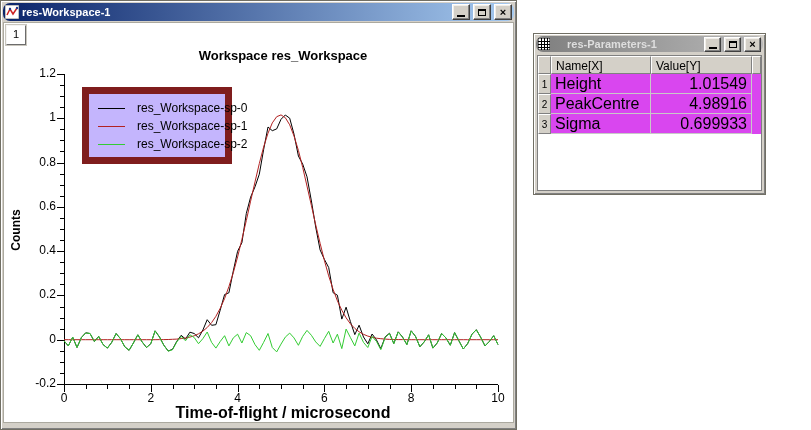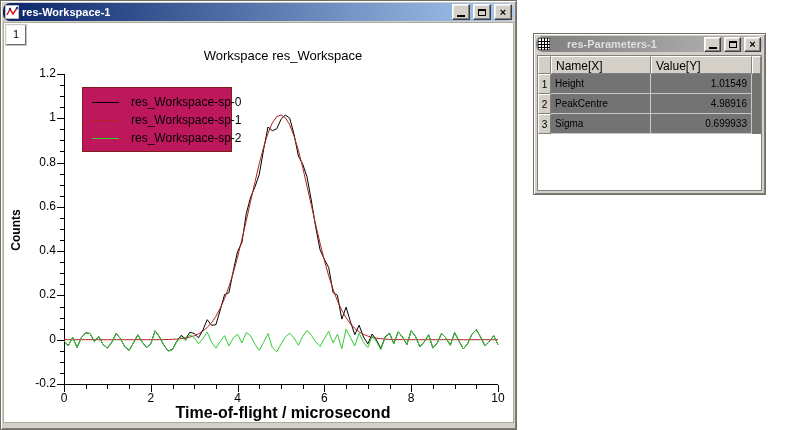--- a/index.html
+++ b/index.html
@@ -46,37 +46,37 @@
   }
   #layer-btn{
     position:absolute;left:5px;top:24px;width:18px;height:18px;
     background:#ffffff;border:1px solid;border-color:#f4f4f4 #6c6c6c #6c6c6c #f4f4f4;
     box-shadow:0 0 0 1px #c9c6bd;
     font-size:11px;text-align:center;line-height:17px;color:#000;
   }
   
   .plot-title{
     position:absolute;left:62px;top:46px;width:434px;text-align:center;
-    font-size:13px;font-weight:normal;color:#000;
+    font-size:13px;font-weight:bold;color:#000;
   }
   .xaxis-title{
     position:absolute;left:62px;top:401px;width:434px;text-align:center;
     font-size:16px;font-weight:bold;color:#000;
   }
   .yaxis-title{
     position:absolute;left:-36px;top:219px;width:100px;text-align:center;
     transform:rotate(-90deg);
     font-size:12px;font-weight:bold;color:#000;
   }
   .tick-label-x{position:absolute;width:34px;text-align:center;font-size:12px;color:#000;top:388px;}
   .tick-label-y{position:absolute;width:40px;text-align:right;font-size:12px;color:#000;left:12px;}
   
   #legend{
     position:absolute;left:80px;top:84px;width:150px;
-    background:#be185d;border:1px solid #7f1d1d;
+    background:#c4b5fd;border:7px solid #7f1d1d;
     padding:5px 0 4px 0;box-sizing:border-box;
   }
   .lg-row{display:flex;align-items:center;height:18px;padding-left:9px;}
   .lg-line{width:27px;height:1px;flex:0 0 27px;}
   .lg-text{font-size:12px;color:#000;margin-left:12px;white-space:nowrap;}
   
   #win-params{left:533px;top:33px;width:233px;height:162px;}
   #params-table-wrap{
     position:absolute;left:3px;top:21px;right:3px;bottom:3px;
     background:#ffffff;border:1px solid #808080;overflow:hidden;
@@ -87,21 +87,21 @@
     border:1px solid;border-color:#ffffff #808080 #808080 #ffffff;
     font-size:12px;color:#000;padding-left:4px;box-sizing:border-box;
     white-space:nowrap;overflow:hidden;
   }
   .rnum{
     background:#d4d0c8;height:20px;line-height:20px;text-align:center;
     border:1px solid;border-color:#ffffff #808080 #808080 #ffffff;
     font-size:10px;color:#000;box-sizing:border-box;
   }
   .dcell{
-    background:#737373;height:20px;line-height:20px;font-size:10px;color:#000;
+    background:#d946ef;height:20px;line-height:20px;font-size:16px;color:#000;
     border-right:1px solid #c8c8c8;border-bottom:1px solid #c8c8c8;
     padding:0 4px;box-sizing:border-box;white-space:nowrap;overflow:hidden;
   }
   .dcell.val{text-align:right;}
 </style>
 </head>
 <body>
 
 <div class="win" id="win-main">
   <div class="titlebar active">

